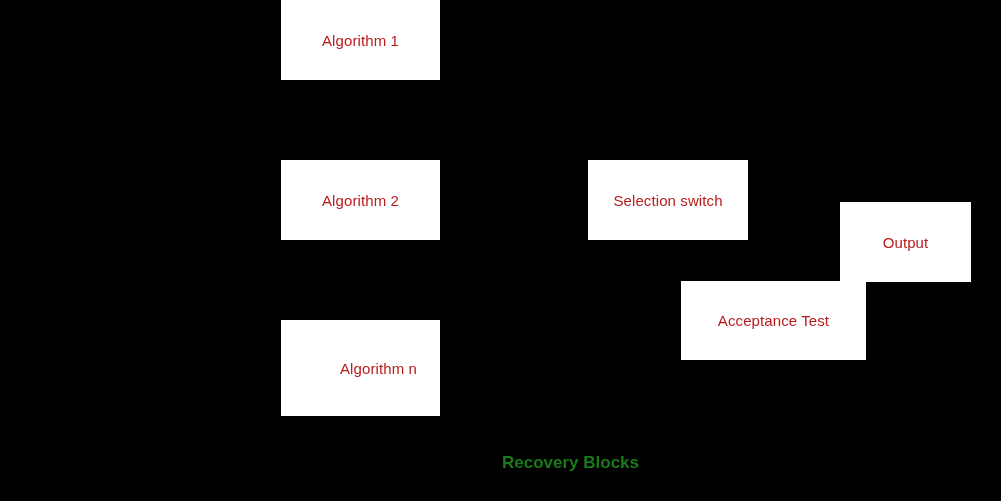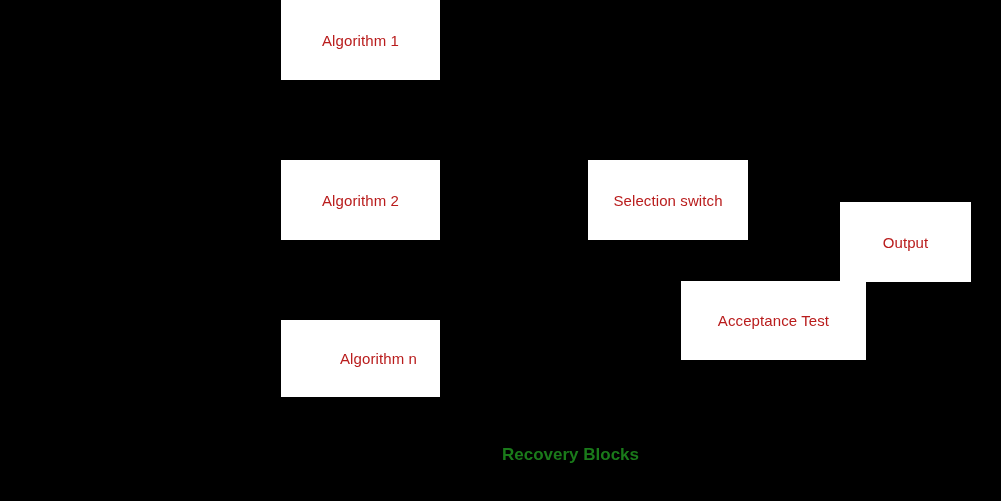--- a/index.html
+++ b/index.html
@@ -35,20 +35,21 @@
     letter-spacing: 0.1px;
   }
   .caption {
     position: absolute;
     color: #1a7a1a;
     font-family: "Liberation Sans", sans-serif;
     font-size: 17px;
     font-weight: bold;
     white-space: nowrap;
     line-height: 1;
+    margin-top: 8px;
   }
 </style>
 </head>
 <body>
 
 <div id="canvas">
 
   <div class="node" style="left:281px; top:0px; width:159px; height:80px;">
     <span class="node-label">Algorithm 1</span>
   </div>
@@ -63,19 +64,19 @@
   </div>
 
   <div class="node" style="left:840px; top:160px; width:131px; height:80px;margin-top:42px;">
     <span class="node-label">Output</span>
   </div>
 
   <div class="node" style="left:681px; top:281px; width:185px; height:79px;">
     <span class="node-label">Acceptance Test</span>
   </div>
 
-  <div class="node" style="left:281px; top:320px; width:159px; height:77px;padding-left:36px;">
+  <div class="node" style="left:281px; top:320px; width:159px; height:96px;padding-left:36px;">
     <span class="node-label">Algorithm n</span>
   </div>
 
   <div class="caption" style="left:502px; top:446px;">Recovery Blocks</div>
 
 </div>
 
 </body></html>

